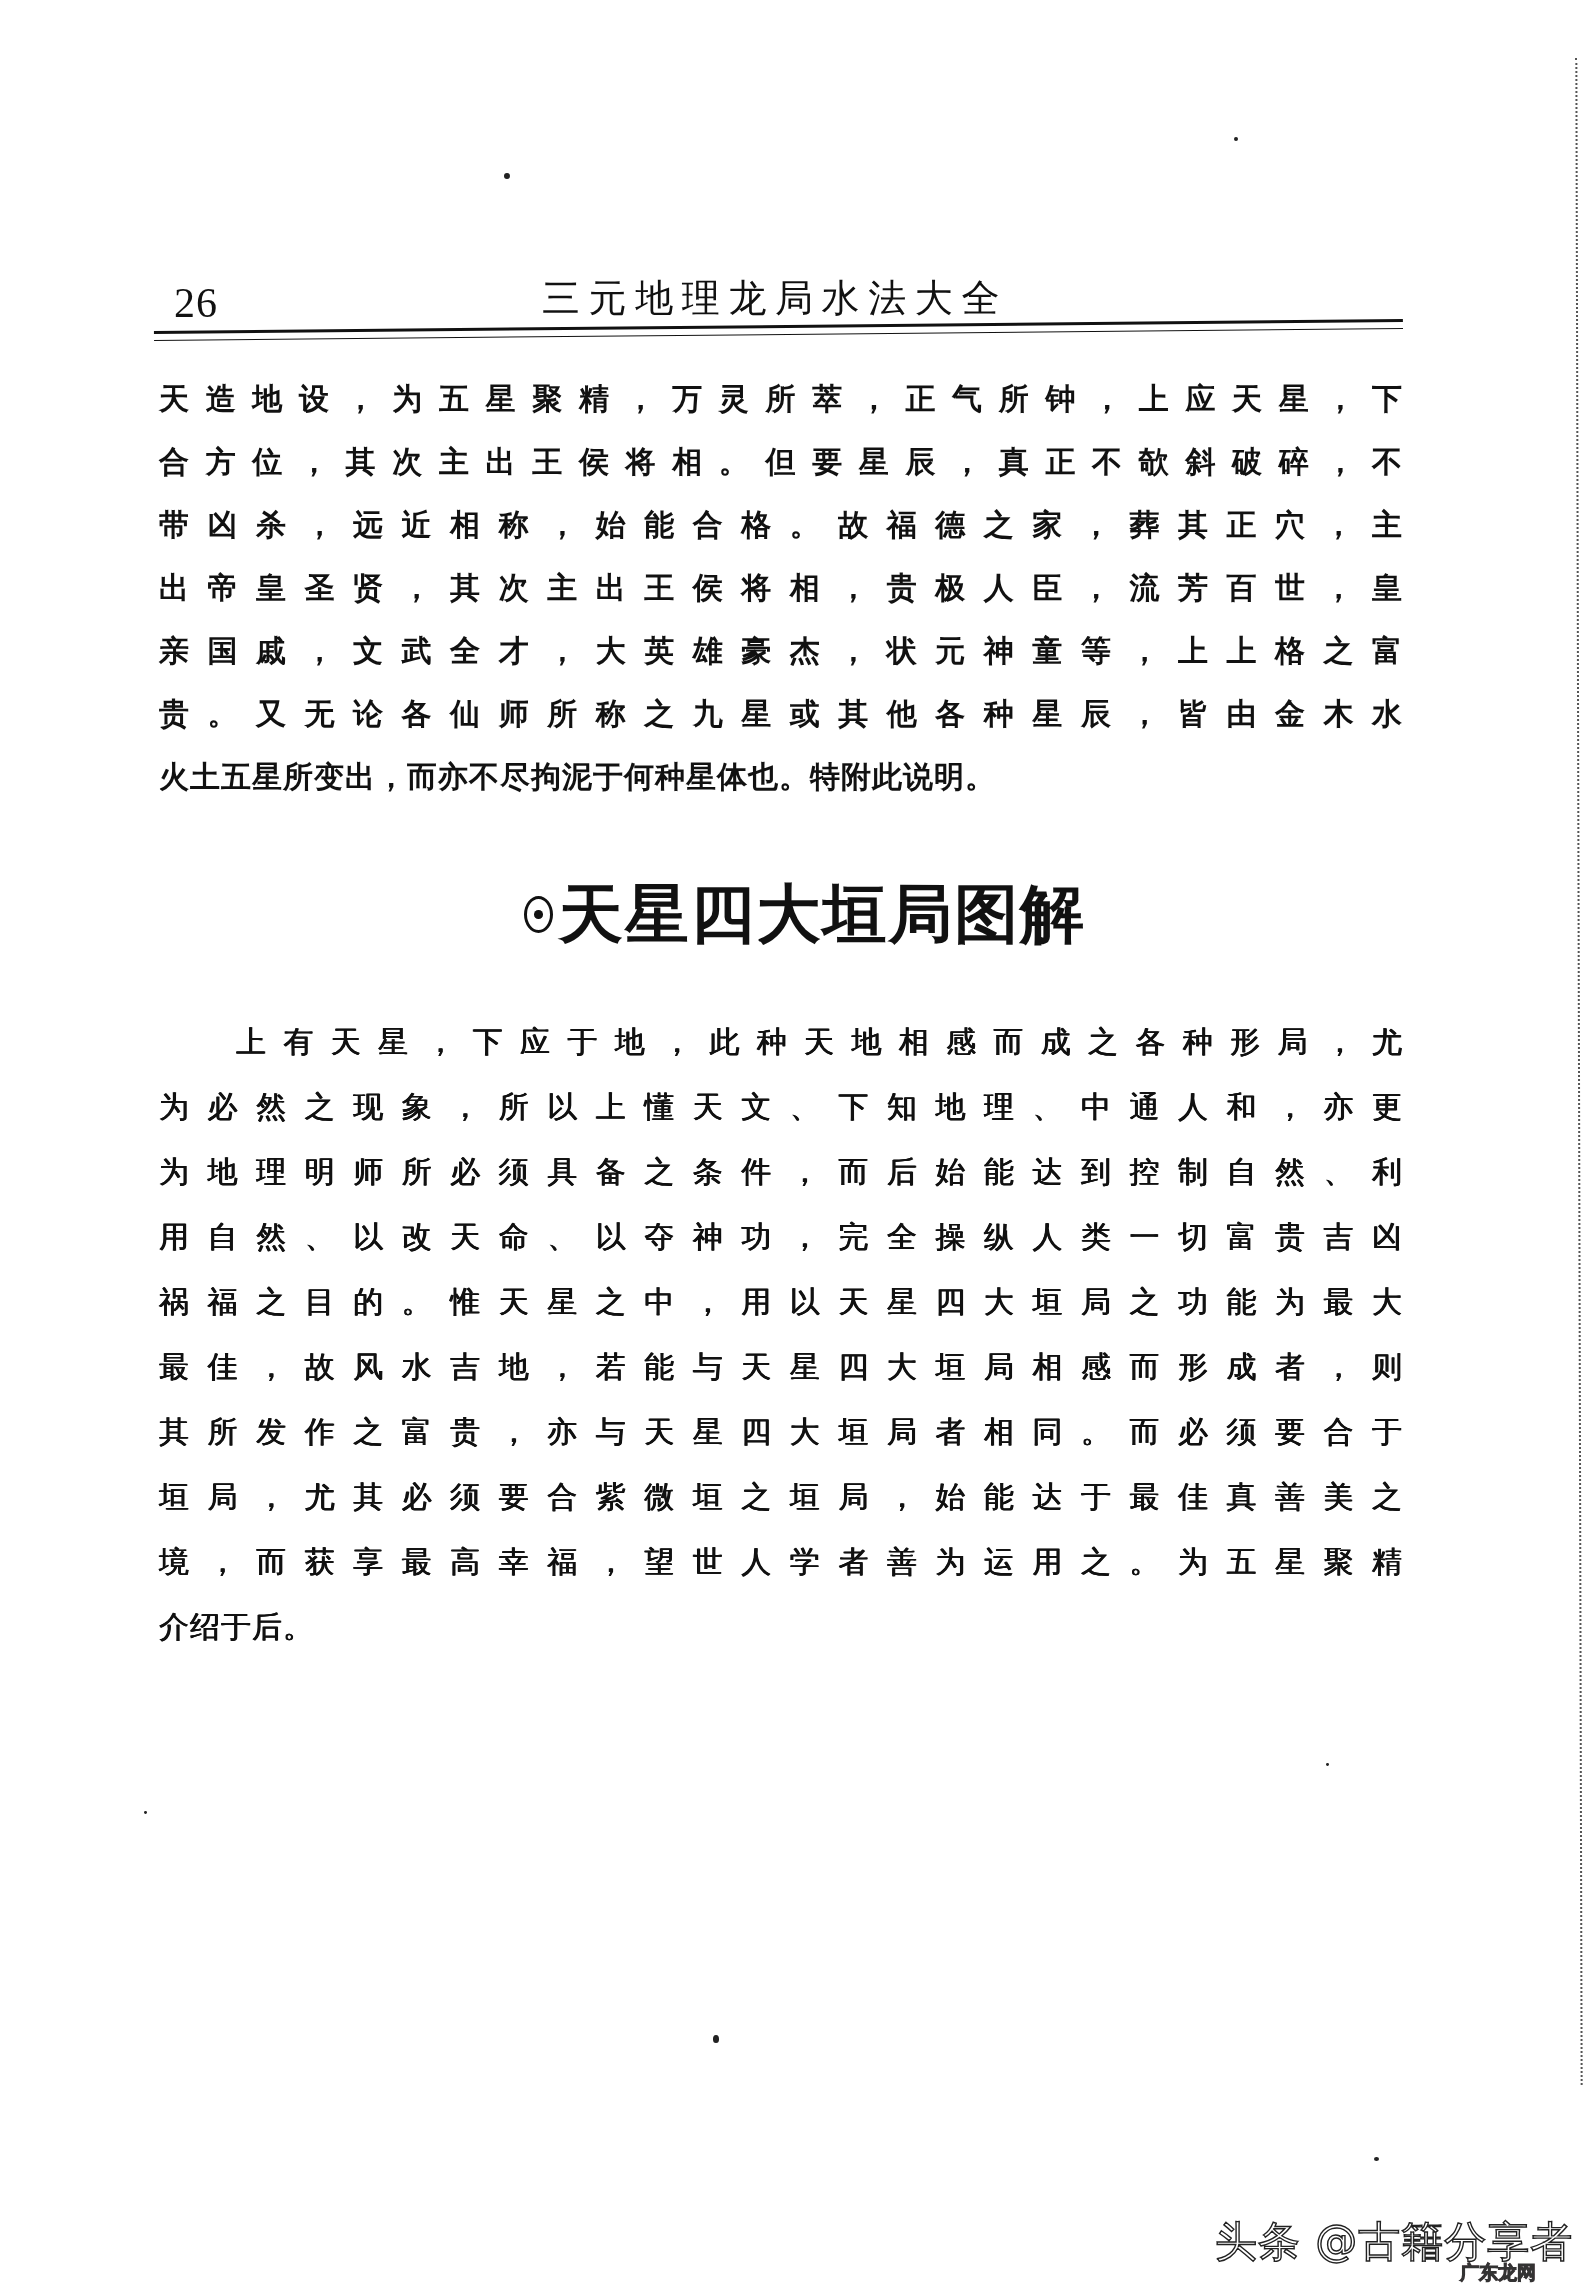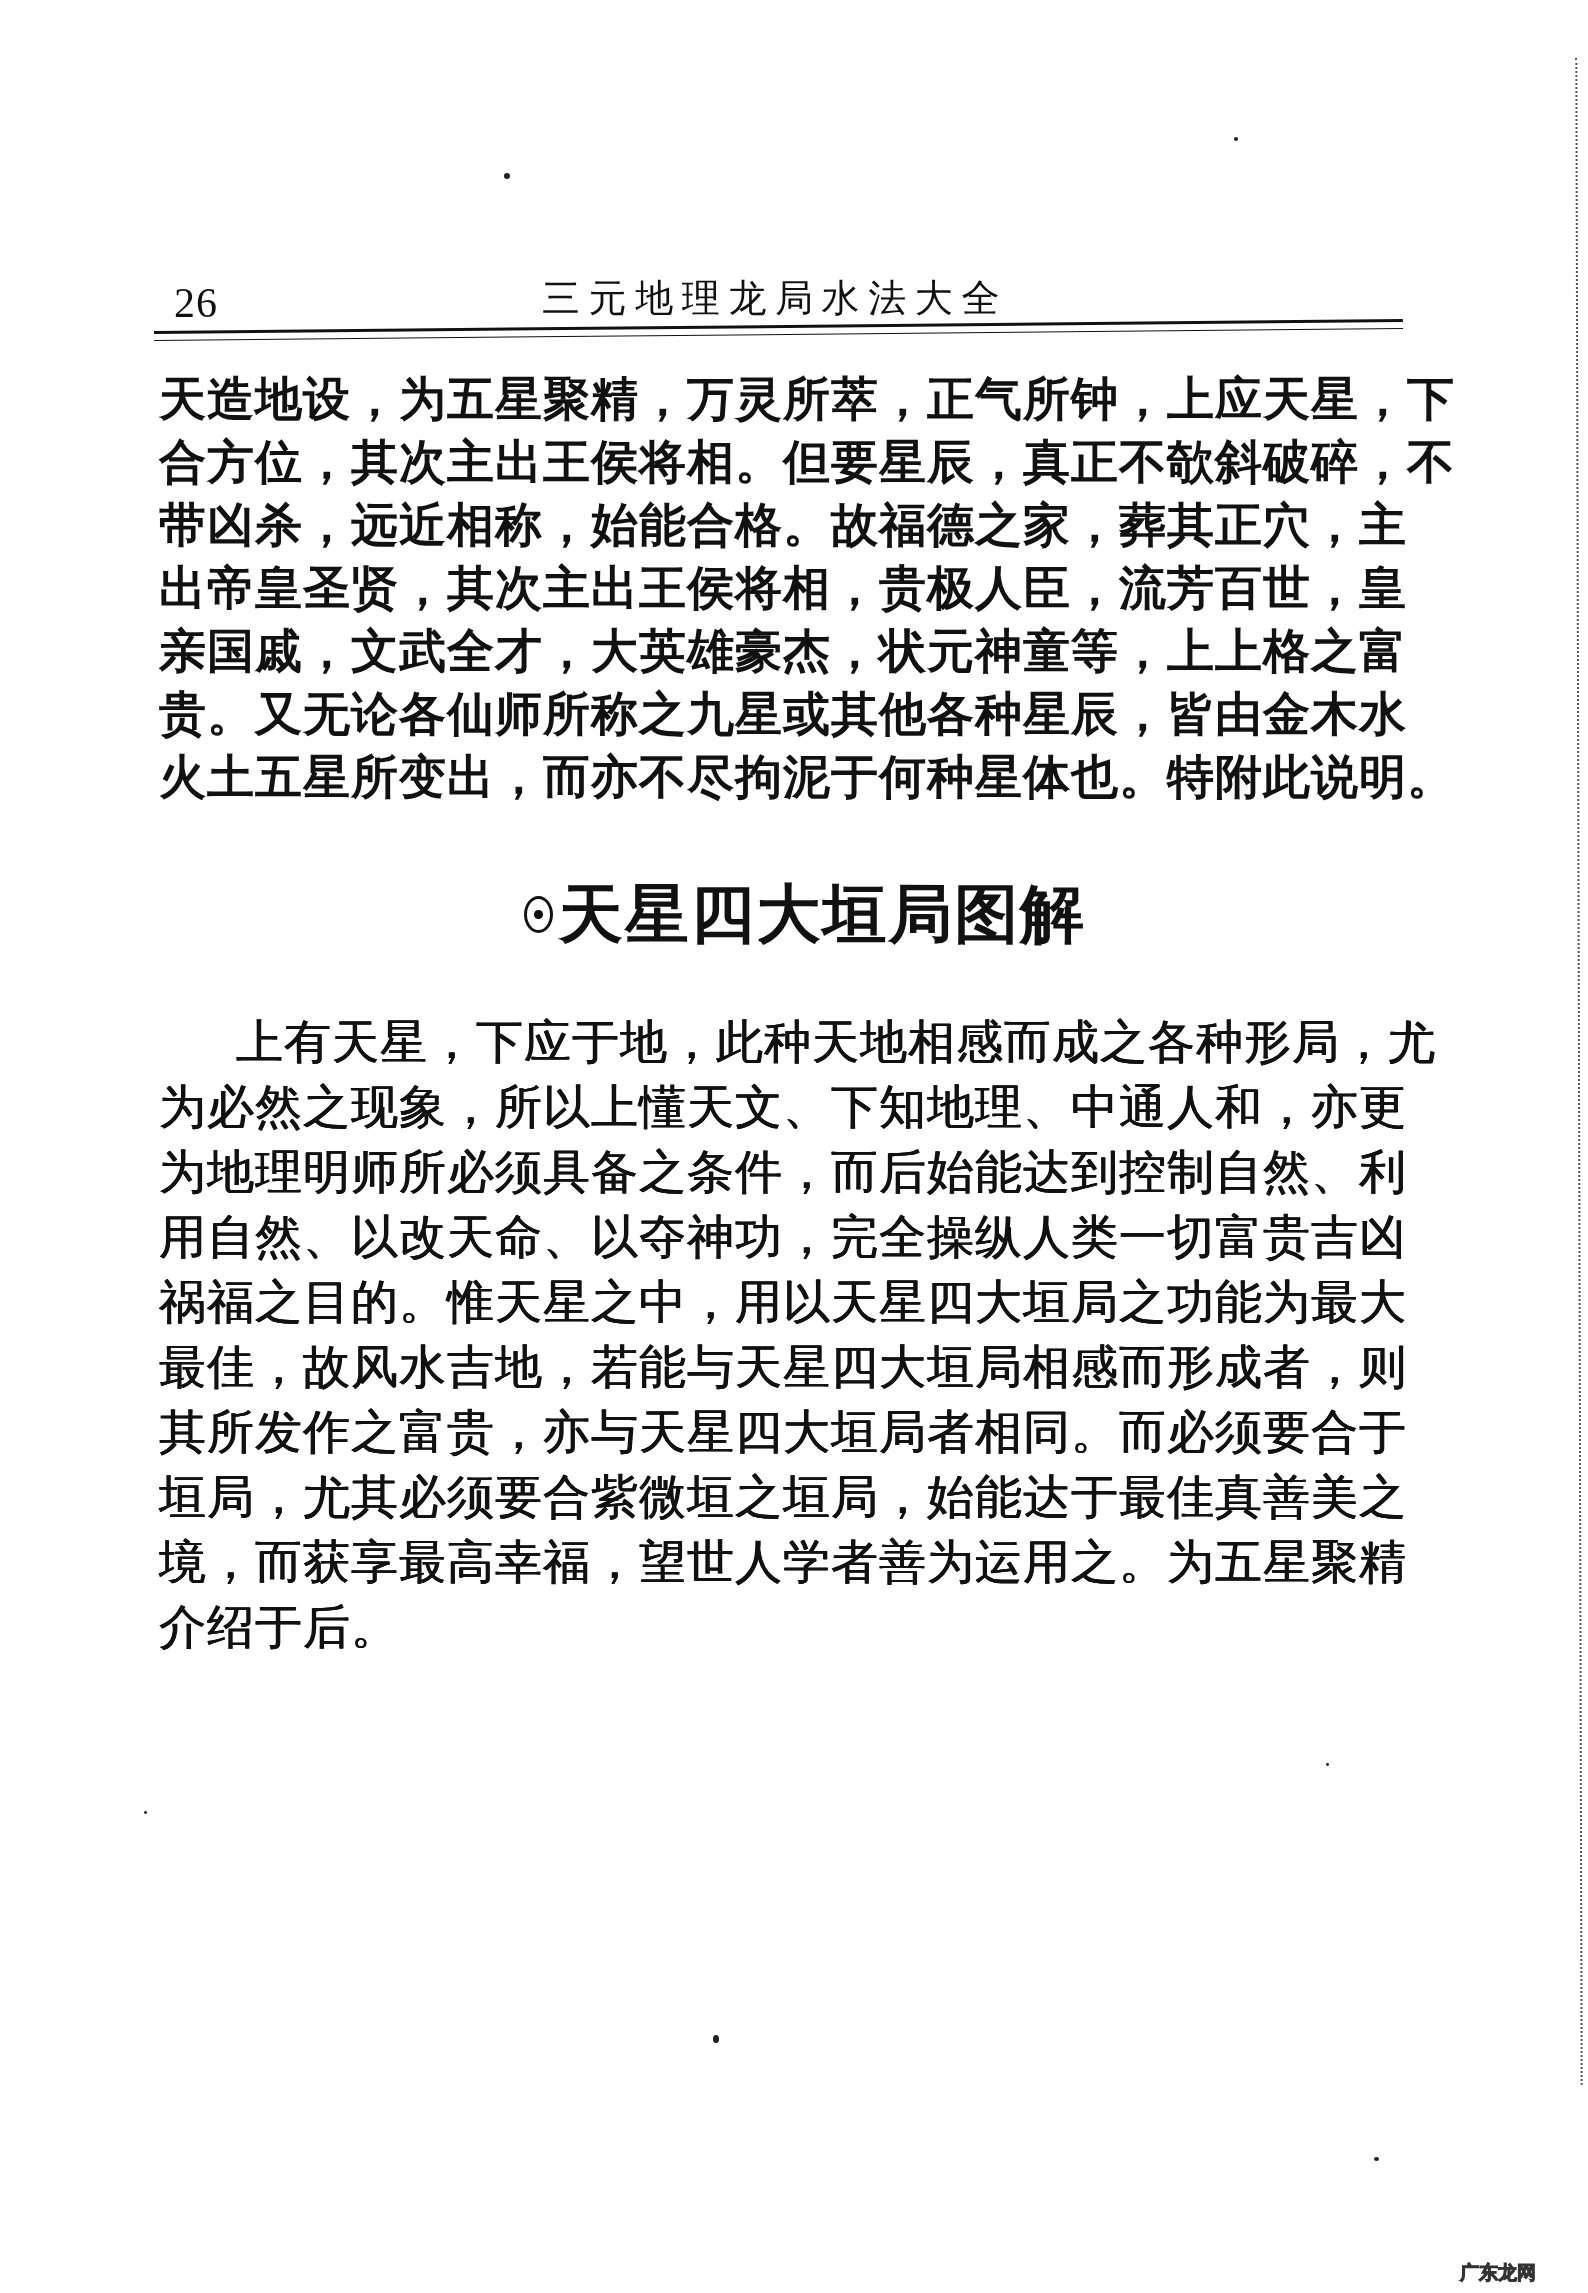--- a/index.html
+++ b/index.html
@@ -66,21 +66,21 @@
       box-sizing: border-box;
       transform: rotate(-0.55deg);
       transform-origin: left center;
     }
     .body-text {
       position: absolute;
       left: 159px;
       width: 1249px;
       font-family: "DejaVu Sans", sans-serif;
       font-weight: bold;
-      font-size: 47px;
+      font-size: 30px;
       line-height: 63px;
       letter-spacing: 1px;
     }
     .para1 { top: 367px; }
     .line {
       display: block;
       white-space: nowrap;
       text-align: justify;
       text-align-last: justify;
       width: 1244px;
@@ -203,15 +203,16 @@
     <span class="line last">介绍于后。</span>
   </div>
 
   <span class="speckle" style="left:504px;top:173px;width:5.8px;height:5.8px;"></span>
   <span class="speckle" style="left:1234px;top:137px;width:3.8px;height:3.8px;"></span>
   <span class="speckle" style="left:713px;top:2035px;width:5.8px;height:7.7px;"></span>
   <span class="speckle" style="left:1374px;top:2157px;width:4.8px;height:3.8px;"></span>
   <span class="speckle" style="left:144px;top:1811px;width:2.9px;height:2.9px;"></span>
   <span class="speckle" style="left:1326px;top:1763px;width:2.9px;height:2.9px;"></span>
 
+  <div class="watermark">头条 @古籍分享者</div>
   <div class="watermark-sub">广东龙网</div>
 </div>
 
 
 </body></html>

